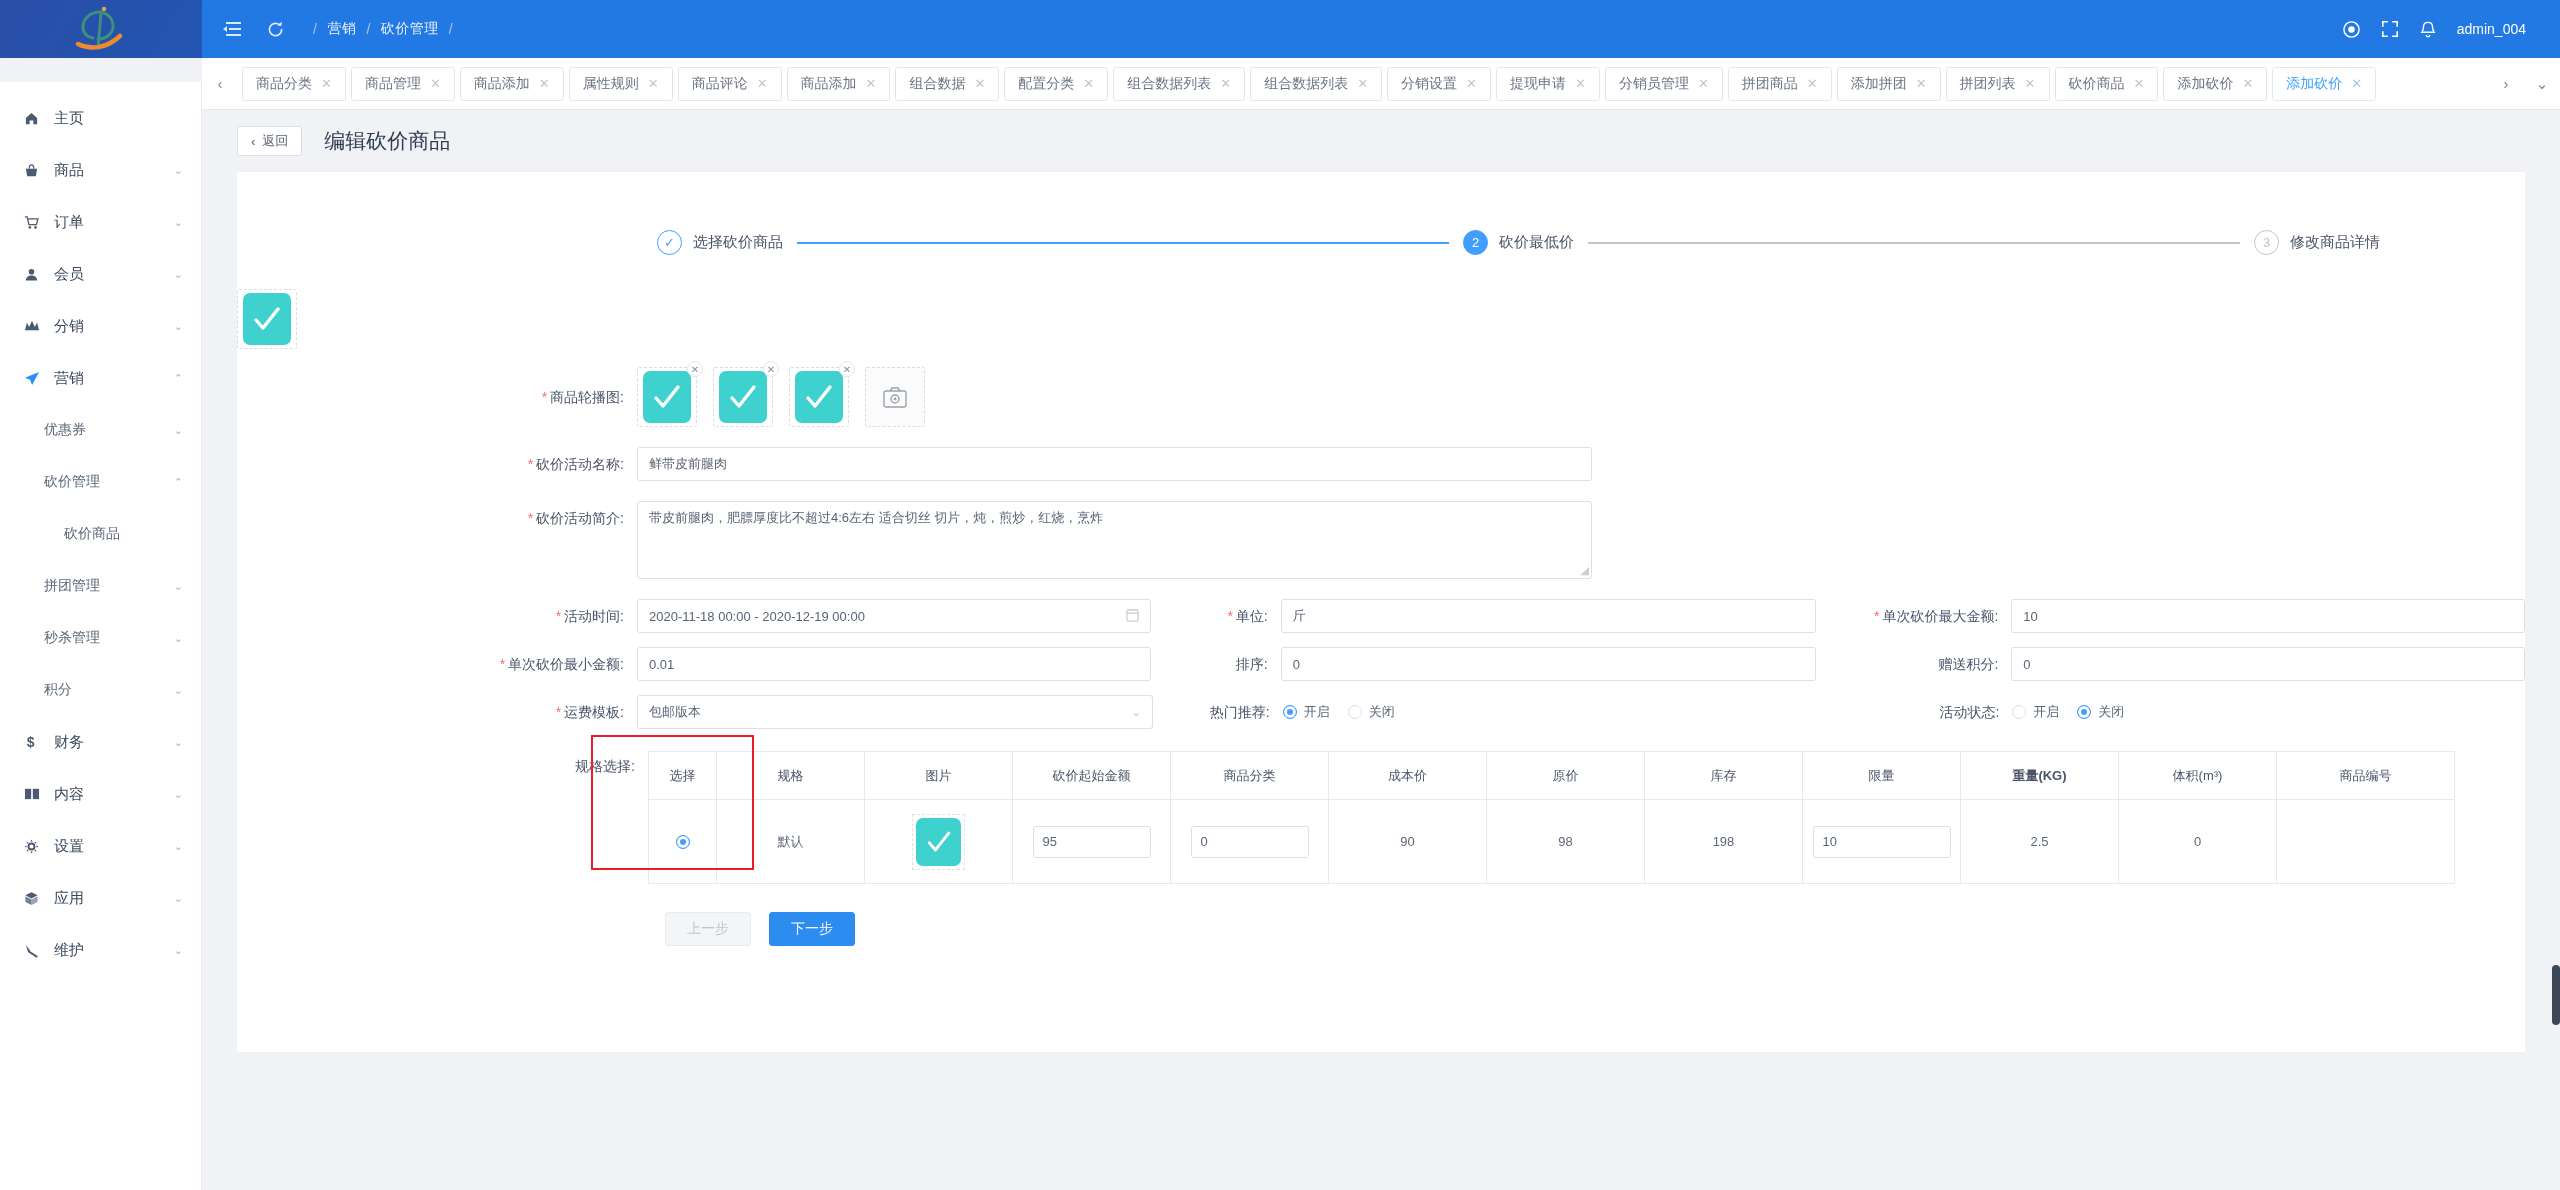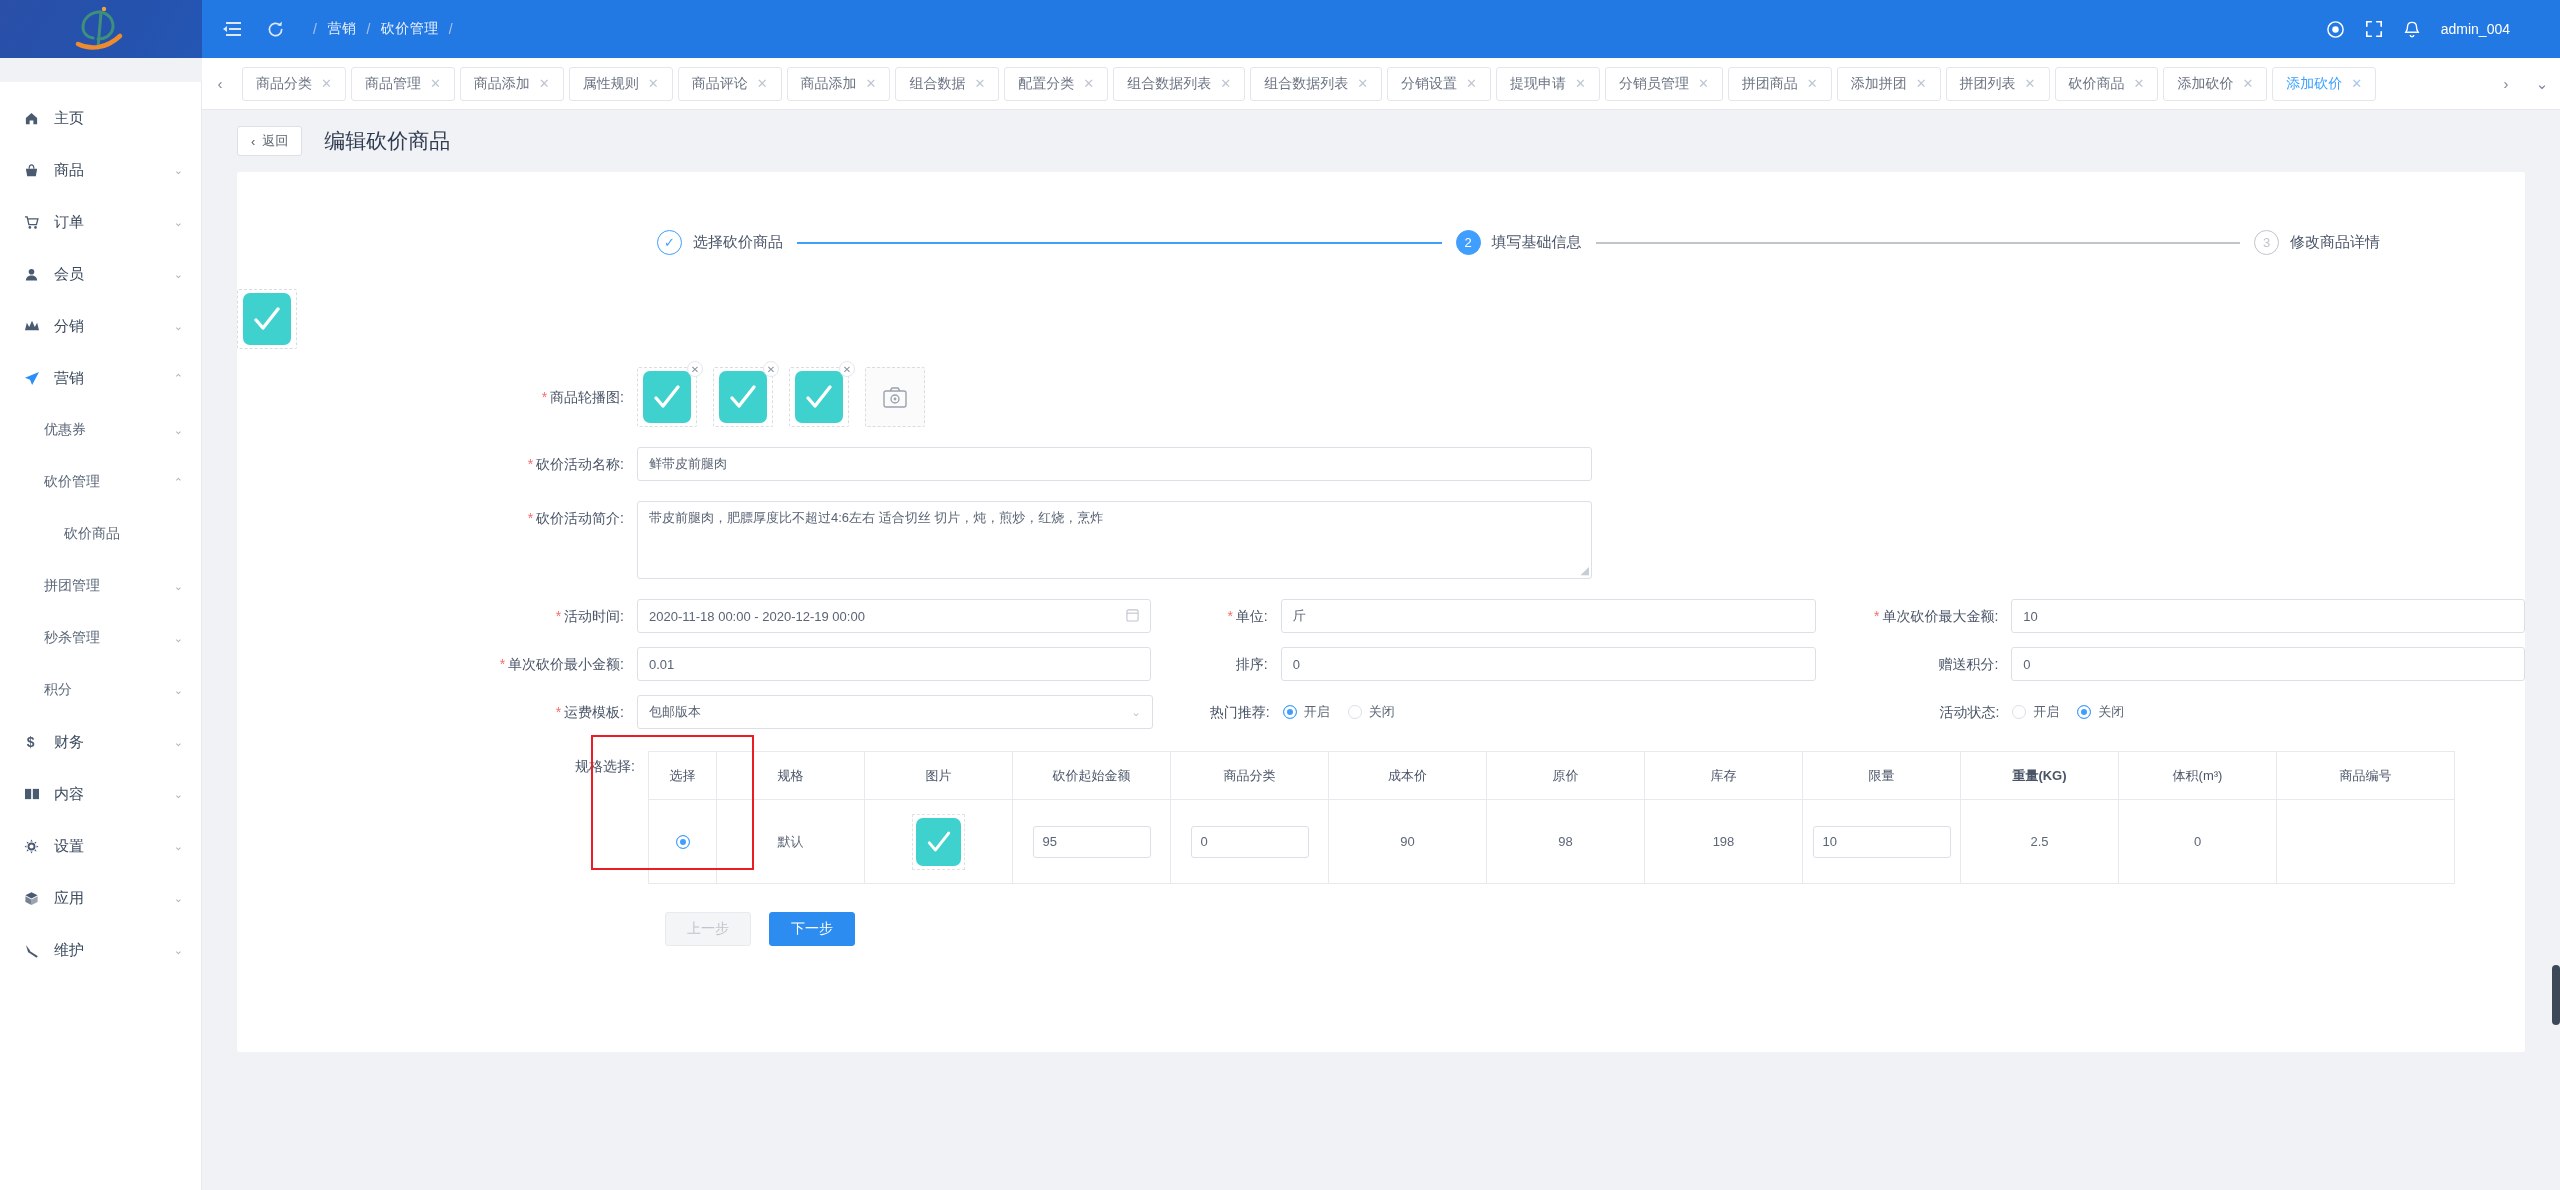--- a/index.html
+++ b/index.html
@@ -27,21 +27,21 @@
   .hamburger { margin-left: 20px; cursor: pointer; display:flex; }
   .refresh { margin-left: 24px; cursor: pointer; display:flex; }
   .crumbs {
     margin-left: 28px; color: #d8e4f7; font-size: 14px;
     display: flex; align-items: center; gap: 10px; letter-spacing: .5px;
   }
   .crumbs .sep { color: #a9c4ea; }
   .crumbs .crumb { color: #eaf1fb; }
   .topbar-right {
     margin-left: auto; display: flex; align-items: center; gap: 20px;
-    padding-right: 50px; color: #fff;
+    padding-right: 34px; color: #fff;
   }
   .topbar-right .ticon { cursor: pointer; display:flex; }
   .username { font-size: 14px; color: #ffffff; cursor: pointer; }
 
   
   .sidebar {
     position: absolute; top: 58px; left: 0; width: 202px; height: 1132px;
     background: #ffffff; border-right: 1px solid #e8eaef;
     padding-top: 10px; overflow: hidden; margin-top: 24px;
   }
@@ -502,21 +502,21 @@
     <div class="steps">
       <div class="step">
         <div class="step-node done">✓</div>
         <div class="step-label">选择砍价商品</div>
       </div>
       <div class="step-grow">
           <div class="step-line filled"></div>
         </div>
       <div class="step">
         <div class="step-node active">2</div>
-        <div class="step-label">填写基础信息</div>
+        <div class="step-label">砍价最低价</div>
       </div>
       <div class="step-grow">
           <div class="step-line"></div>
         </div>
       <div class="step">
         <div class="step-node">3</div>
         <div class="step-label">修改商品详情</div>
       </div>
     </div>
 

